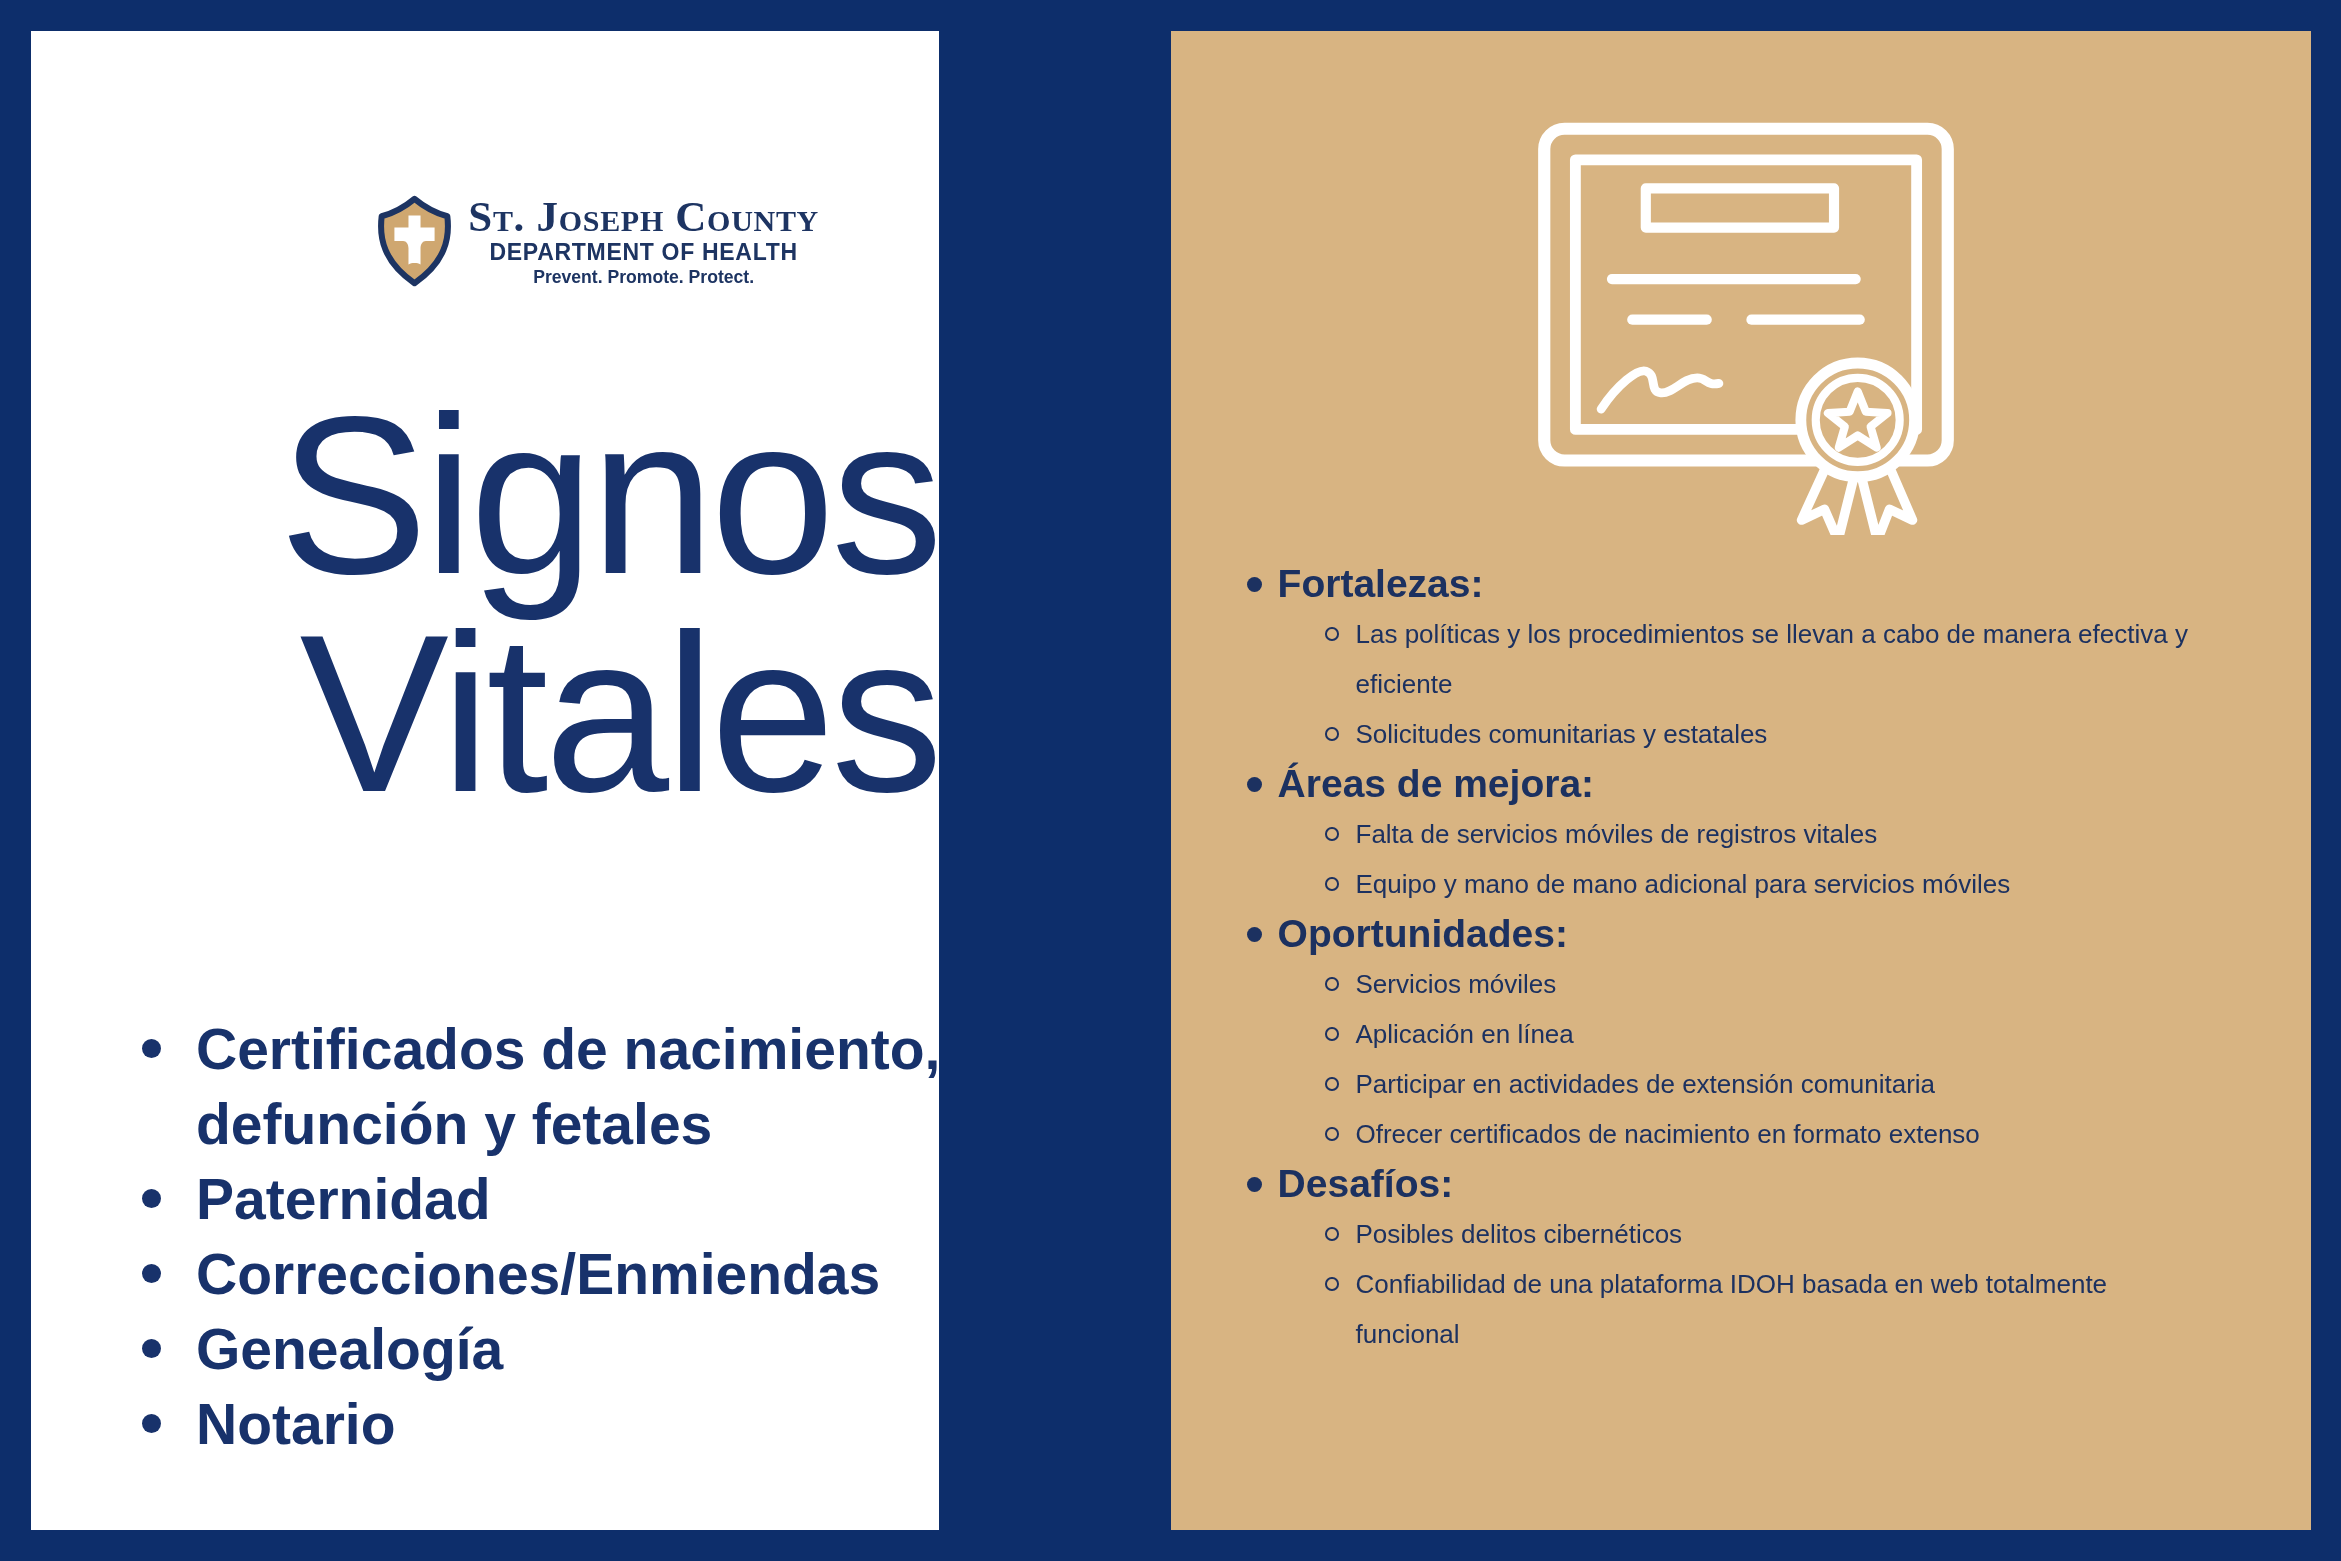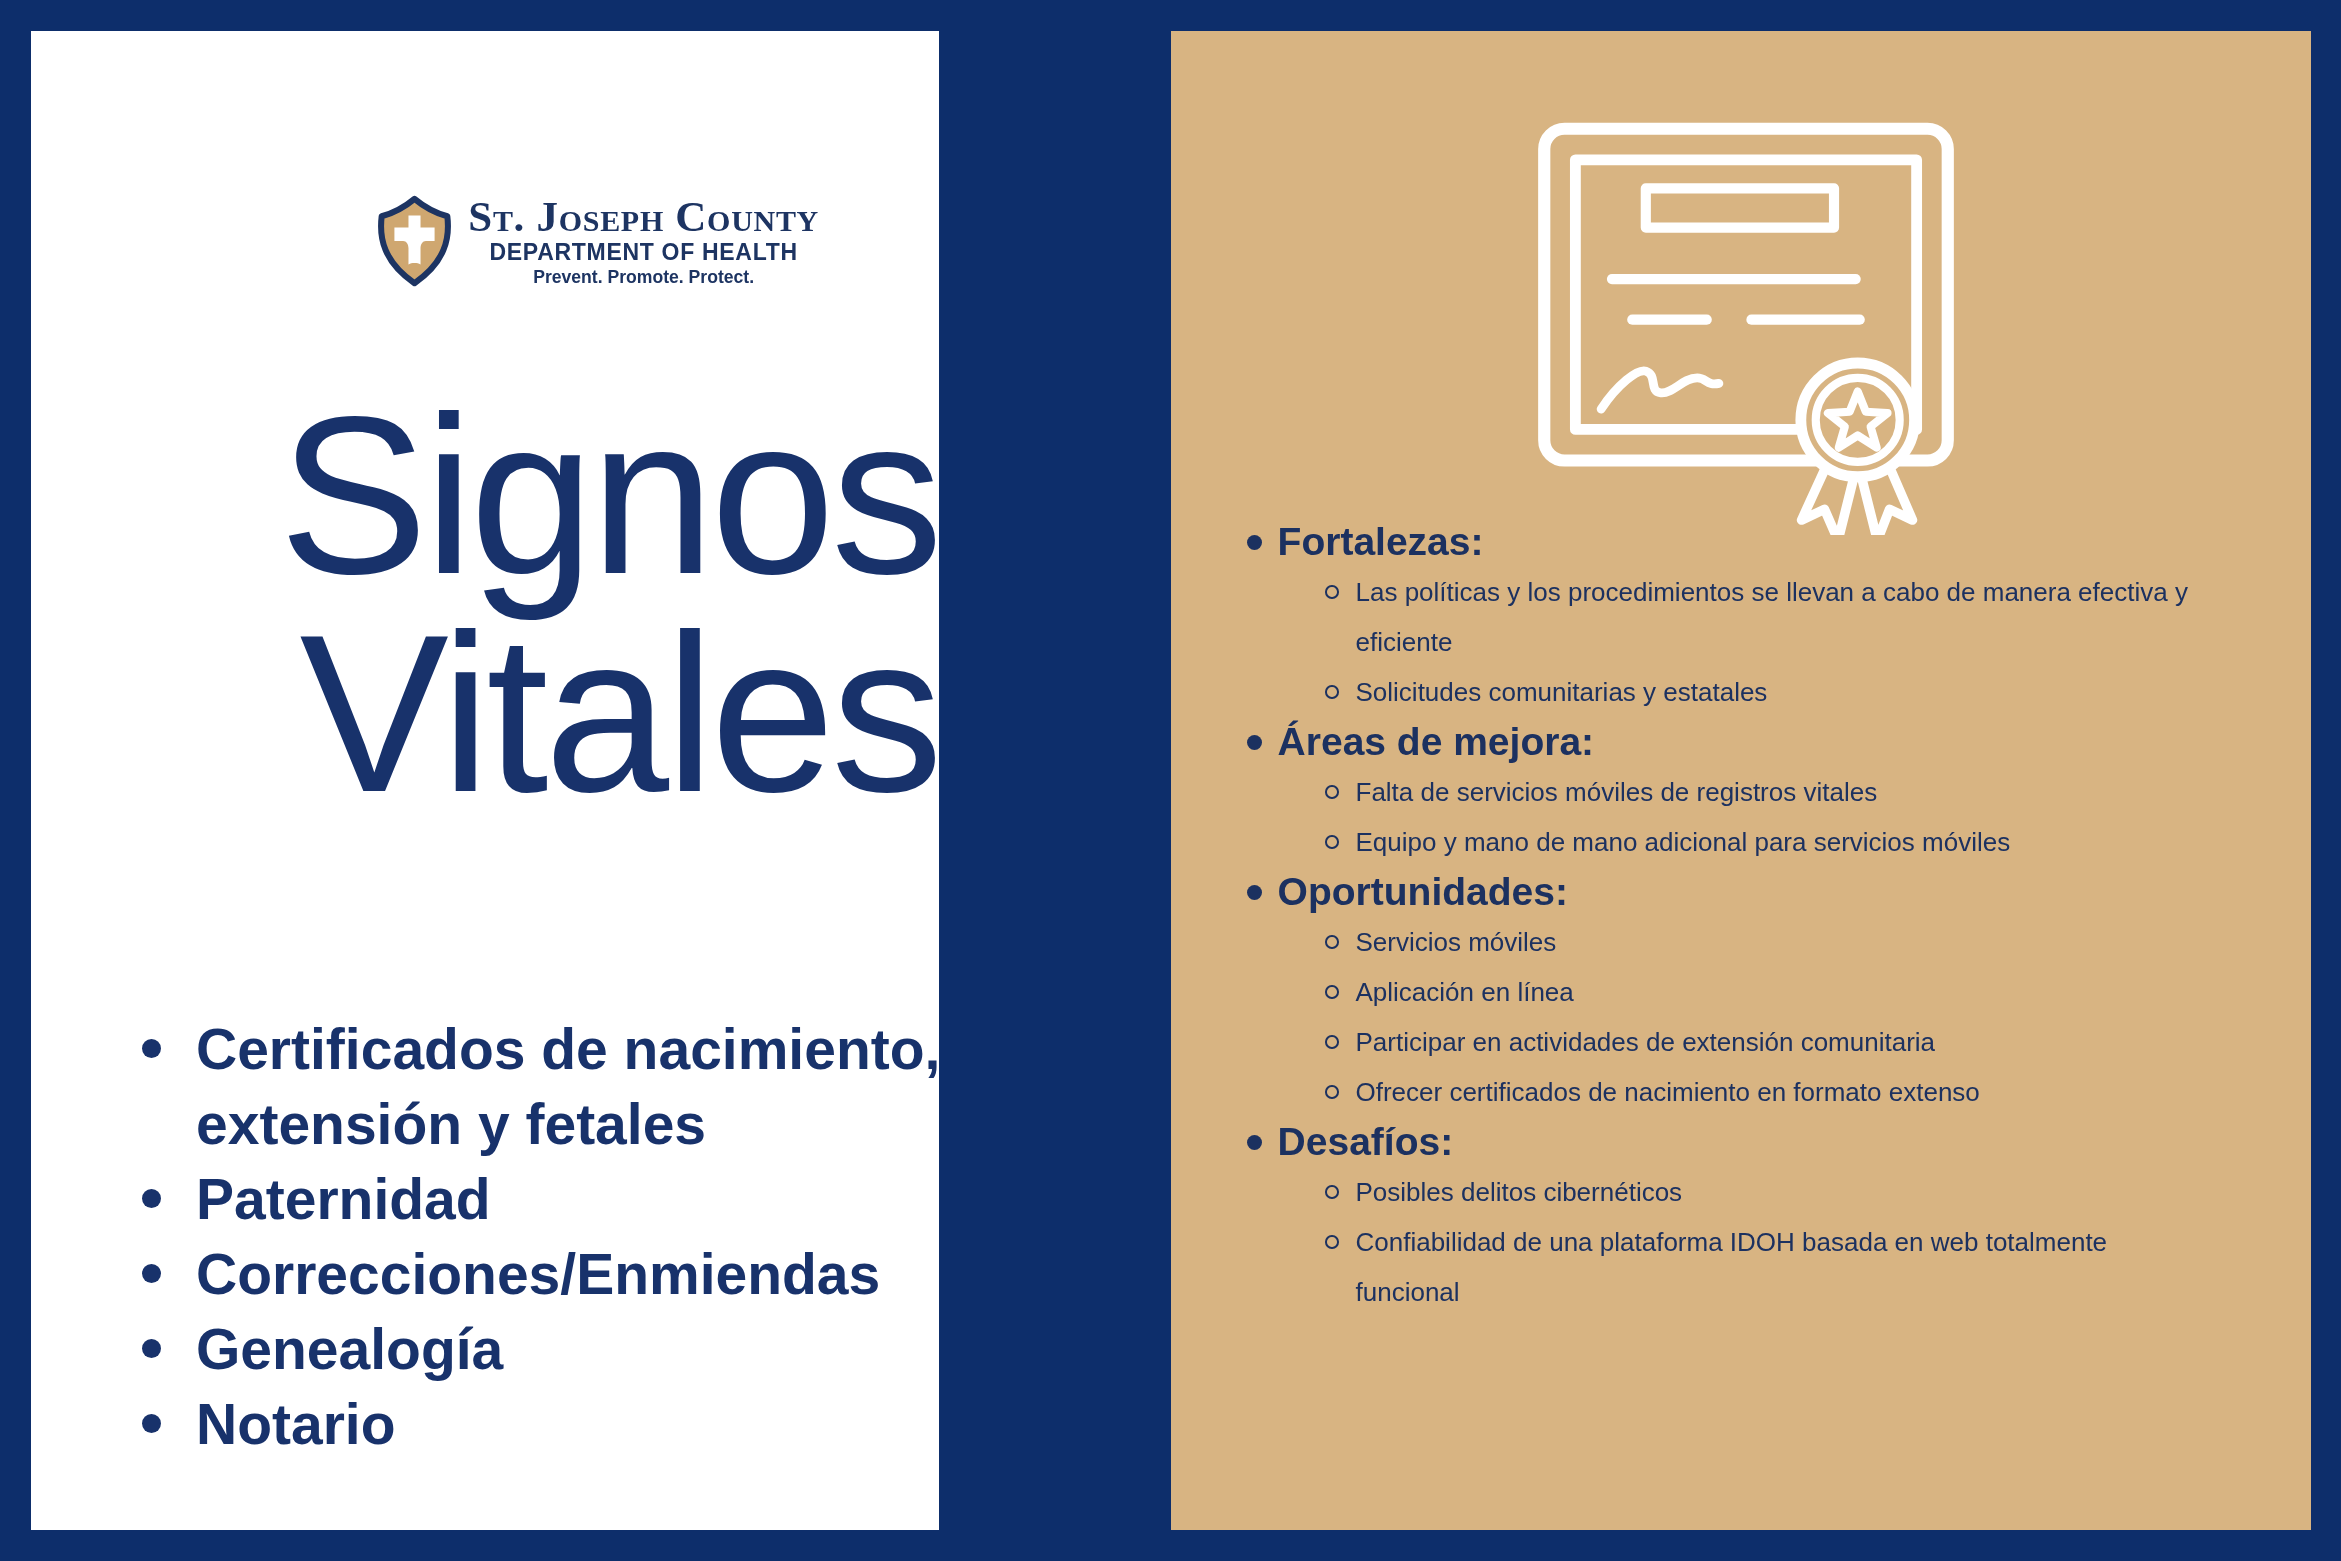--- a/index.html
+++ b/index.html
@@ -43,21 +43,21 @@
   }
   .svc-text{
     width:881px;color:#18326b;
     font-weight:700;font-size:57px;line-height:75px;
   }
 
   
   .cert{position:absolute;left:365px;top:91px;width:420px;height:413px;}
 
   
-  .swot{position:absolute;left:76px;top:486px;width:1030px;color:#1c3160;}
+  .swot{position:absolute;left:76px;top:528px;width:1030px;color:#1c3160;}
   .swot-h{display:flex;align-items:flex-start;}
   .swot-dot{
     flex:0 0 auto;width:15px;height:15px;border-radius:50%;
     background:#1c3160;margin-top:17.6px;margin-right:15.6px;
   }
   .swot-label{font-weight:700;font-size:39px;line-height:50px;}
   .swot-s{display:flex;align-items:flex-start;margin-left:78px;}
   .swot-ring{
     flex:0 0 auto;width:9.5px;height:9.5px;border-radius:50%;
     border:2px solid #1c3160;background:transparent;
@@ -83,21 +83,21 @@
   </div>
 
   <div class="title">
     <div>Signos</div>
     <div>Vitales</div>
   </div>
 
   <div class="services">
     <div class="svc-row">
       <span class="svc-dot"></span>
-      <div class="svc-text">Certificados de nacimiento, extensión y fetales</div>
+      <div class="svc-text">Certificados de nacimiento, defunción y fetales</div>
     </div>
     <div class="svc-row">
       <span class="svc-dot"></span>
       <div class="svc-text">Paternidad</div>
     </div>
     <div class="svc-row">
       <span class="svc-dot"></span>
       <div class="svc-text">Correcciones/Enmiendas</div>
     </div>
     <div class="svc-row">

